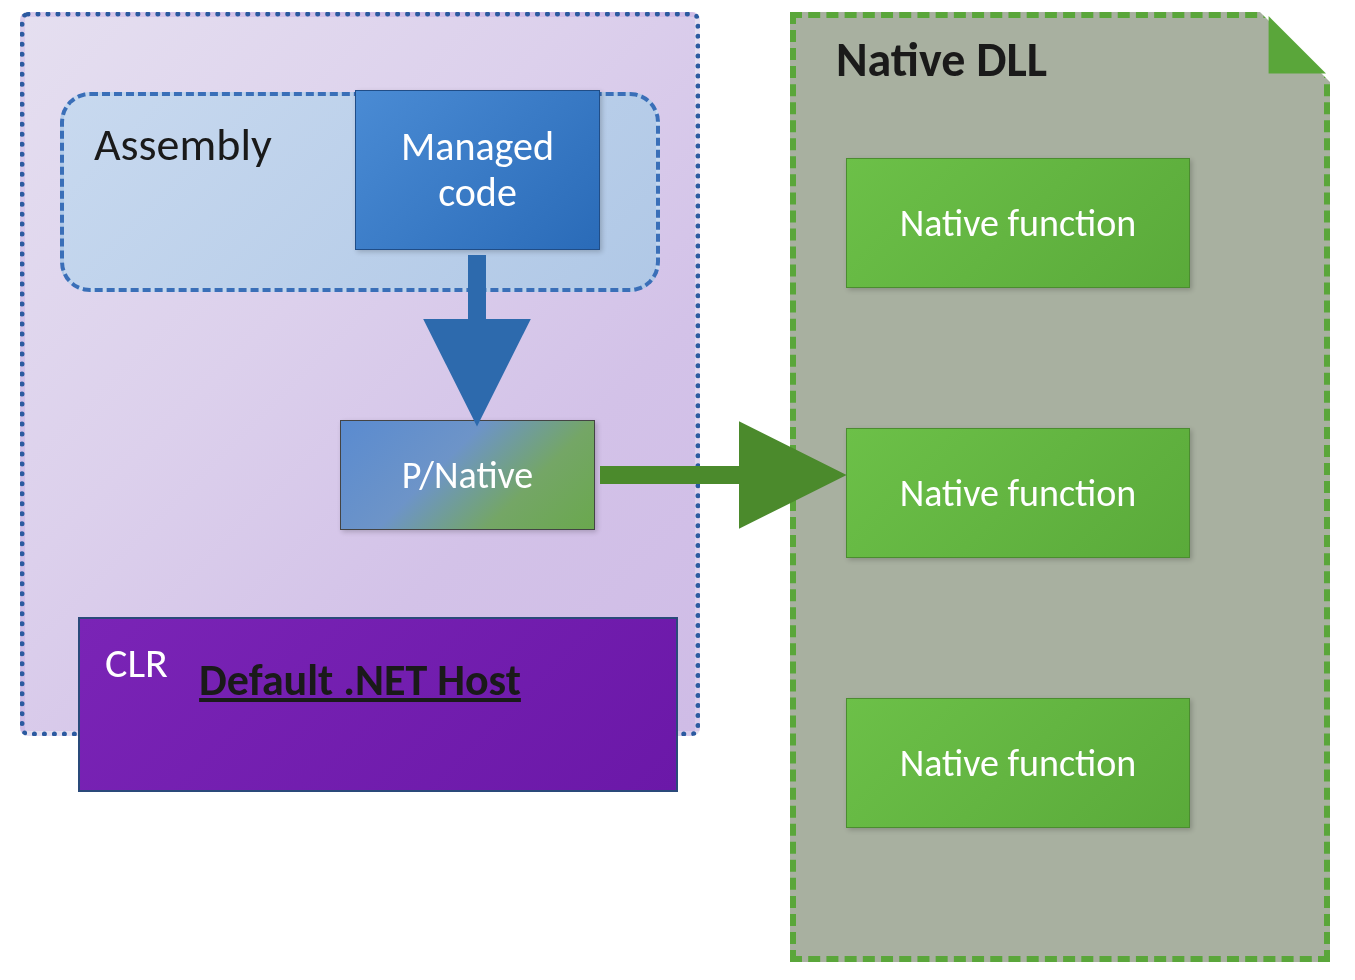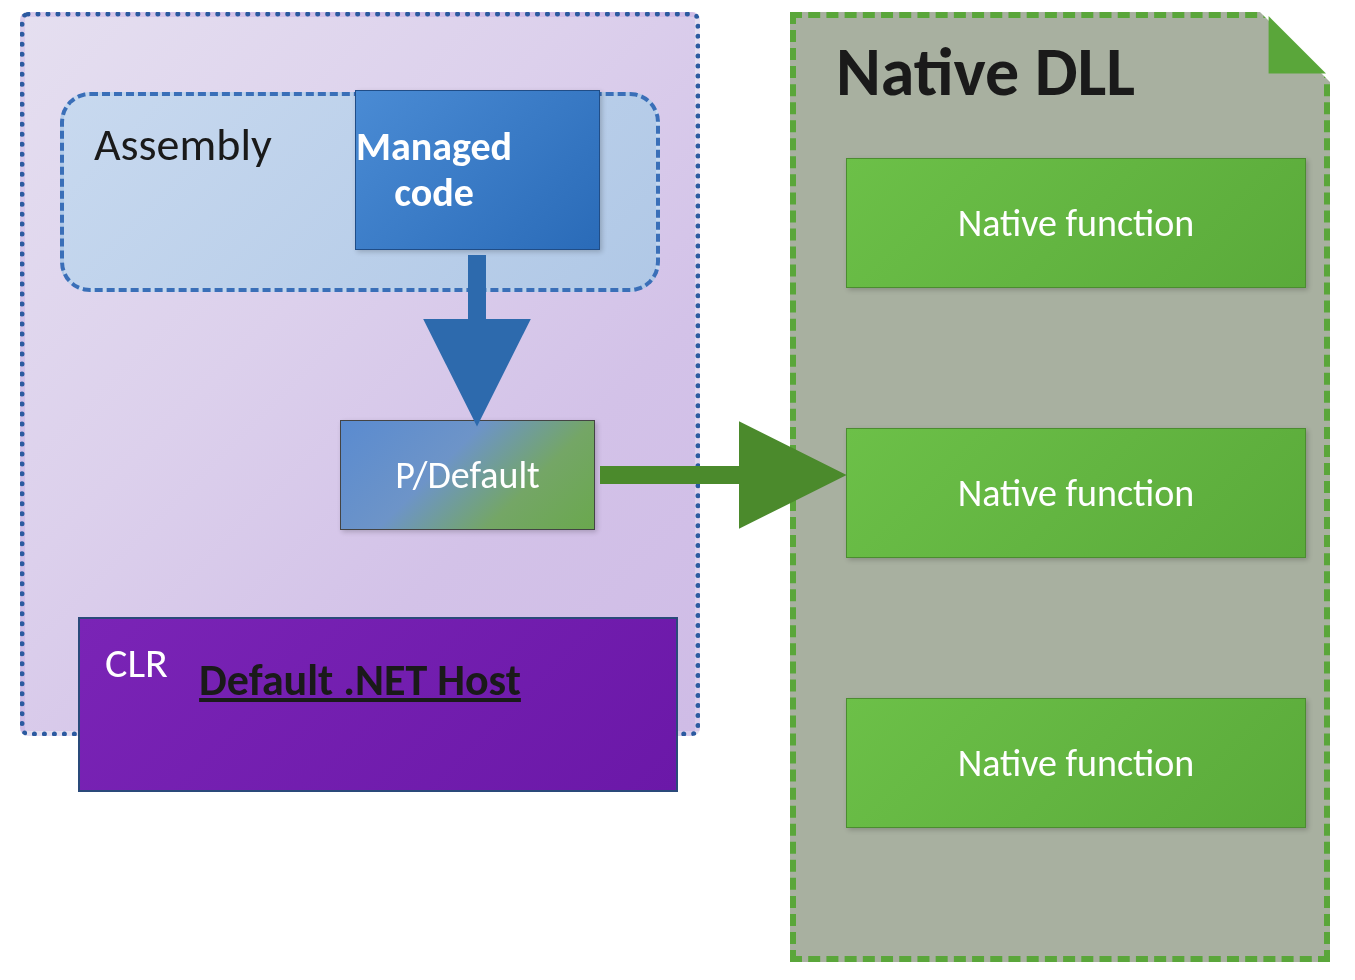--- a/index.html
+++ b/index.html
@@ -47,23 +47,23 @@
 }
 
 
 .managed-code {
   position: absolute;
   left: 355px; top: 90px;
   width: 245px; height: 160px;
   background: linear-gradient(135deg, #4a8bd4 0%, #2a6bb8 100%);
   border: 1px solid #204d87;
   box-shadow: 2px 2px 5px rgba(0,0,0,0.2);
-  display: flex; align-items: center; justify-content: flex-start;
+  display: flex; align-items: center; justify-content: center;
   text-align: center;
-  color: #fff; font-size: 40px; line-height: 1.15; font-weight: bold;
+  color: #fff; font-size: 40px; line-height: 1.15;
 }
 
 
 .framework {
   position: absolute;
   left: 35px; top: 310px;
   width: 600px; height: 250px;
   border: 3px solid #2a4a7a;
   background: linear-gradient(135deg, #b7b3db 0%, #a49bcf 100%);
 }
@@ -103,21 +103,21 @@
   left: 790px; top: 12px;
   width: 540px; height: 950px;
   background: #a8b0a0;
   border: 6px dashed #5aa63a;
 }
 .dll-title {
   position: absolute;
   top: 12px; left: 0; right: 0;
   text-align: left;
   padding-left: 40px;
-  font-size: 68px; font-weight: 600;
+  font-size: 48px; font-weight: 600;
   color: #1a1a1a;
 }
 
 .dll-corner {
   position: absolute;
   top: -6px; right: -6px;
   width: 70px; height: 70px;
 }
 .dll-corner::before {
   content: '';
@@ -134,21 +134,21 @@
   border-width: 70px 0 0 70px;
   border-color: transparent transparent transparent #5aa63a;
   transform: translate(-4px, 4px) scale(0.82);
   transform-origin: top right;
 }
 
 
 .native-fn {
   position: absolute;
   left: 50px;
-  width: 460px; height: 130px;
+  width: 344px; height: 130px;
   background: linear-gradient(135deg, #6cc048 0%, #5aaa3a 100%);
   border: 1px solid #4b8c30;
   box-shadow: 2px 2px 5px rgba(0,0,0,0.2);
   display: flex; align-items: center; justify-content: center;
   color: #fff; font-size: 38px;
 }
 .fn1 { top: 140px; }
 .fn2 { top: 410px; }
 .fn3 { top: 680px; }
 
@@ -177,21 +177,21 @@
 
     <div class="host-title">Default .NET Host</div>
   </div>
 
   <div class="managed-code">
     <span style="white-space:pre-line;">Managed
 code</span>
   </div>
 
   <div class="pinvoke">
-    <span>P/Default</span>
+    <span>P/Native</span>
   </div>
 
   <div class="native-dll">
     <div class="dll-corner"></div>
     <div class="dll-title">Native DLL</div>
     <div class="native-fn fn1">
       <span>Native function</span>
     </div>
     <div class="native-fn fn2">
       <span>Native function</span>

